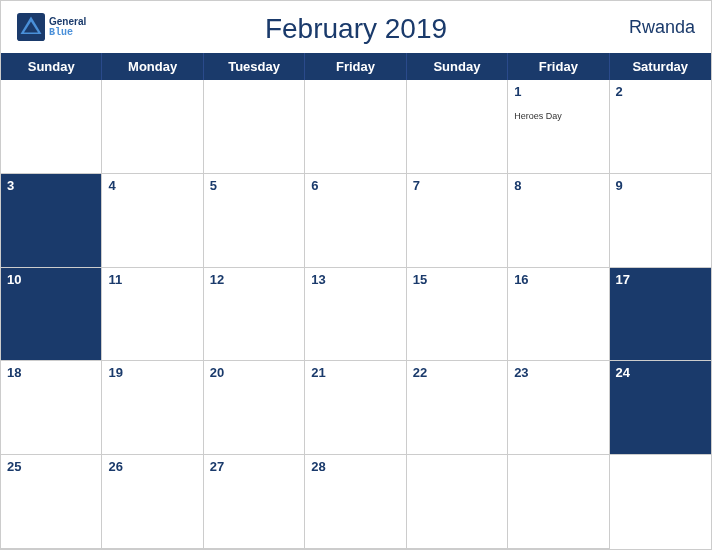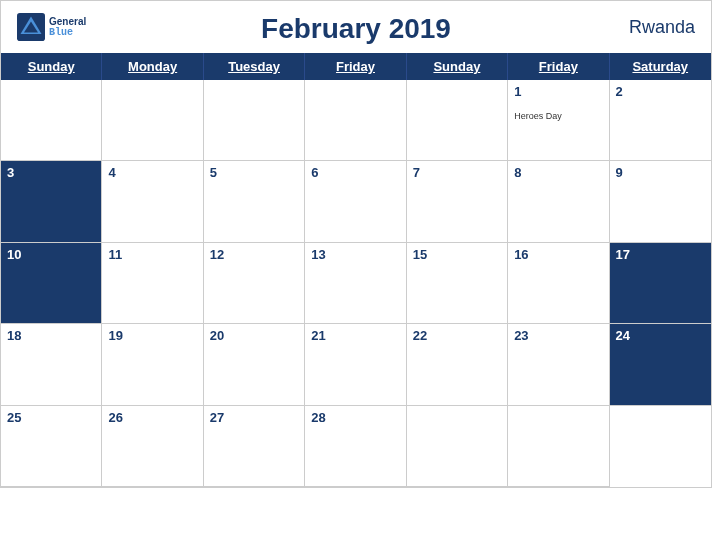--- a/index.html
+++ b/index.html
@@ -5,21 +5,21 @@
     * { box-sizing: border-box; margin: 0; padding: 0; }
     body {
       font-family: Arial, sans-serif;
       background: #fff;
       width: 712px;
       height: 550px;
       overflow: hidden;
     }
     .calendar-container {
       width: 712px;
-      height: 488px;
+      height: 550px;
       background: #fff;
       border: 1px solid #ccc;
       display: flex;
       flex-direction: column;
     }
     .header {
       display: flex;
       align-items: center;
       justify-content: center;
       padding: 12px 16px 8px 16px;
@@ -34,21 +34,21 @@
       display: flex;
       align-items: center;
       gap: 4px;
     }
     .logo-icon {
       width: 28px;
       height: 28px;
     }
     .header-title {
       font-size: 28px;
-      font-weight: bold;
+      font-weight: normal;
       color: #1a3a6b;
       text-align: left;
     }
     .country-label {
       position: absolute;
       right: 16px;
       top: 50%;
       transform: translateY(-50%);
       font-size: 18px;
       color: #1a3a6b;
@@ -59,21 +59,20 @@
       grid-template-columns: repeat(7, 1fr);
       background: #1a3a6b;
     }
     .day-header-cell {
       text-align: center;
       color: #fff;
       font-size: 13px;
       font-weight: bold;
       padding: 6px 0;
       border-right: 1px solid #2a4a8b;
-      text-decoration: underline;
     }
     .day-header-cell:last-child {
       border-right: none;
     }
     .calendar-grid {
       display: grid;
       grid-template-columns: repeat(7, 1fr);
       grid-template-rows: repeat(5, 1fr);
       flex: 1;
     }

